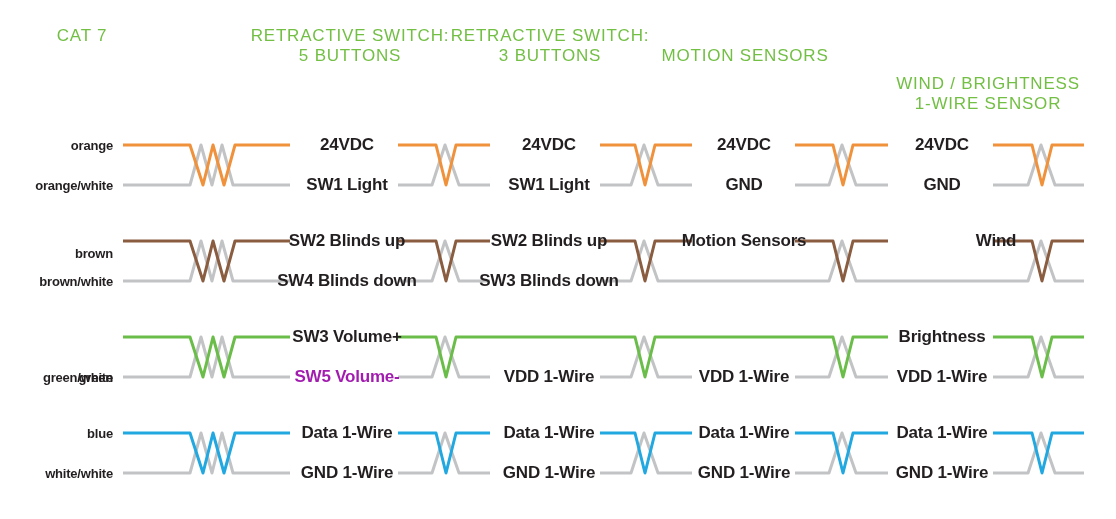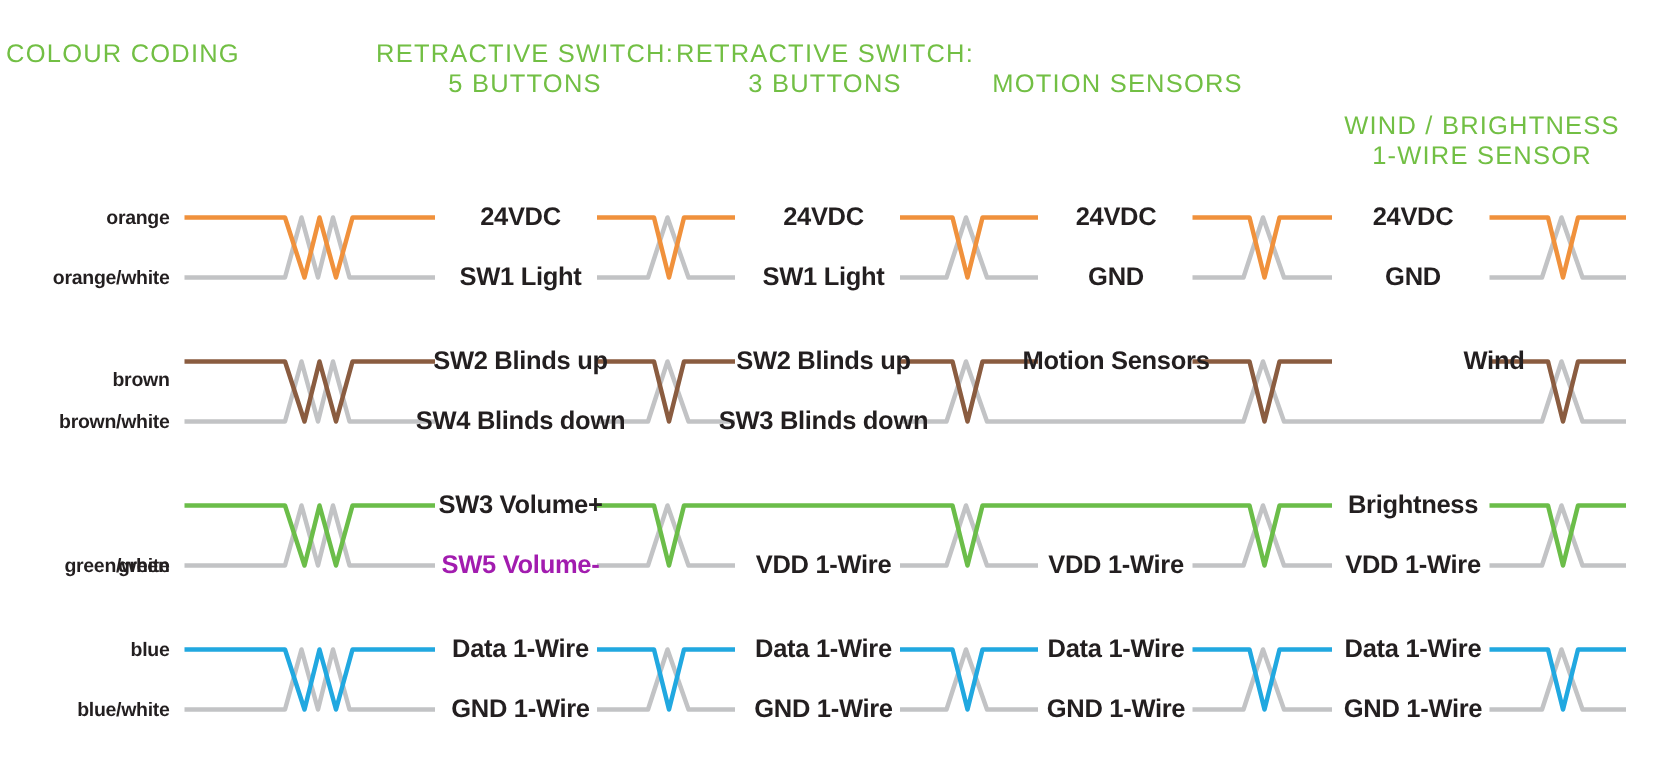--- a/index.html
+++ b/index.html
@@ -52,21 +52,21 @@
       <polyline points="795,473 829,473 842,433 856,473 888,473" fill="none" stroke="#C2C3C5" stroke-width="3" stroke-linejoin="round"></polyline>
       <polyline points="993,473 1028,473 1041,433 1055,473 1084,473" fill="none" stroke="#C2C3C5" stroke-width="3" stroke-linejoin="round"></polyline>
       <polyline points="123,433 190,433 203,473 213,433 224,473 235,433 290,433" fill="none" stroke="#21A8E0" stroke-width="3" stroke-linejoin="round"></polyline>
       <polyline points="398,433 436,433 446,473 456,433 490,433" fill="none" stroke="#21A8E0" stroke-width="3" stroke-linejoin="round"></polyline>
       <polyline points="600,433 635,433 645,473 655,433 692,433" fill="none" stroke="#21A8E0" stroke-width="3" stroke-linejoin="round"></polyline>
       <polyline points="795,433 833,433 843,473 853,433 888,433" fill="none" stroke="#21A8E0" stroke-width="3" stroke-linejoin="round"></polyline>
       <polyline points="993,433 1032,433 1042,473 1052,433 1084,433" fill="none" stroke="#21A8E0" stroke-width="3" stroke-linejoin="round"></polyline>
     </svg>
 
   <div class="hdr" style="left: 82px; color: rgb(114, 191, 68);">
-    <div class="hl">COLOUR CODING</div>
+    <div class="hl">CAT 7</div>
   </div>
   <div class="hdr" style="left: 350px; color: rgb(114, 191, 68);">
     <div class="hl">RETRACTIVE SWITCH:</div>
     <div class="hl">5 BUTTONS</div>
   </div>
   <div class="hdr" style="left: 550px; color: rgb(114, 191, 68);">
     <div class="hl">RETRACTIVE SWITCH:</div>
     <div class="hl">3 BUTTONS</div>
   </div>
   <div class="hdr" style="left: 745px; color: rgb(114, 191, 68);">
@@ -78,21 +78,21 @@
     <div class="hl">1-WIRE SENSOR</div>
   </div>
 
   <div class="lblr" style="top: 145px; color: rgb(35, 31, 32); text-align: right;">orange</div>
   <div class="lblr" style="top: 185px; color: rgb(35, 31, 32);">orange/white</div>
   <div class="lblr" style="top: 241px; color: rgb(35, 31, 32); margin-top: 12px;">brown</div>
   <div class="lblr" style="top: 281px; color: rgb(35, 31, 32);">brown/white</div>
   <div class="lblr" style="top: 337px; color: rgb(35, 31, 32); margin-top: 40px;">green</div>
   <div class="lblr" style="top: 377px; color: rgb(35, 31, 32);">green/white</div>
   <div class="lblr" style="top: 433px; color: rgb(35, 31, 32);">blue</div>
-  <div class="lblr" style="top: 473px; color: rgb(35, 31, 32);">blue/white</div>
+  <div class="lblr" style="top: 473px; color: rgb(35, 31, 32);">white/white</div>
 
   <div class="lbl" style="left: 347px; top: 145px; color: rgb(35, 31, 32);">24VDC</div>
   <div class="lbl" style="left: 347px; top: 185px; color: rgb(35, 31, 32);">SW1 Light</div>
   <div class="lbl" style="left: 549px; top: 145px; color: rgb(35, 31, 32);">24VDC</div>
   <div class="lbl" style="left: 549px; top: 185px; color: rgb(35, 31, 32);">SW1 Light</div>
   <div class="lbl" style="left: 744px; top: 145px; color: rgb(35, 31, 32);">24VDC</div>
   <div class="lbl" style="left: 744px; top: 185px; color: rgb(35, 31, 32);">GND</div>
   <div class="lbl" style="left: 942px; top: 145px; color: rgb(35, 31, 32);">24VDC</div>
   <div class="lbl" style="left: 942px; top: 185px; color: rgb(35, 31, 32);">GND</div>
 

